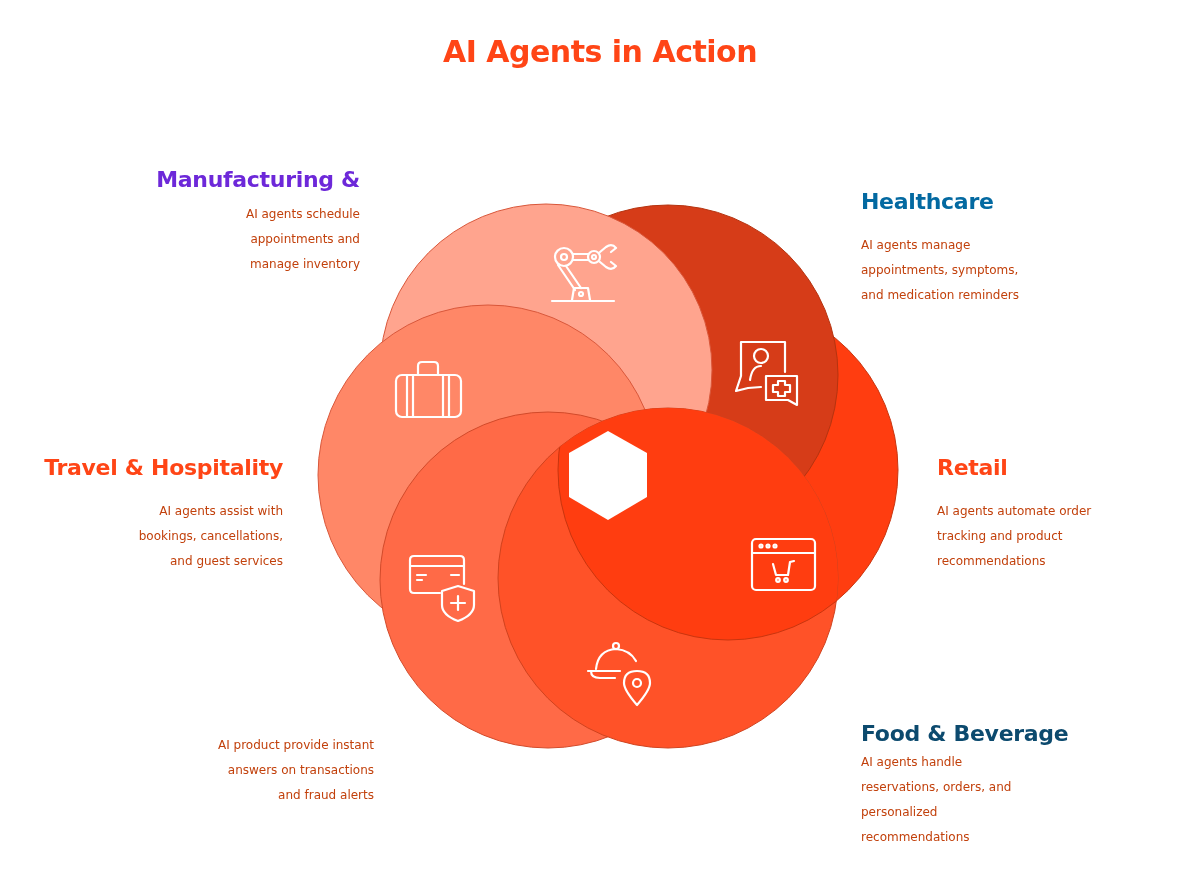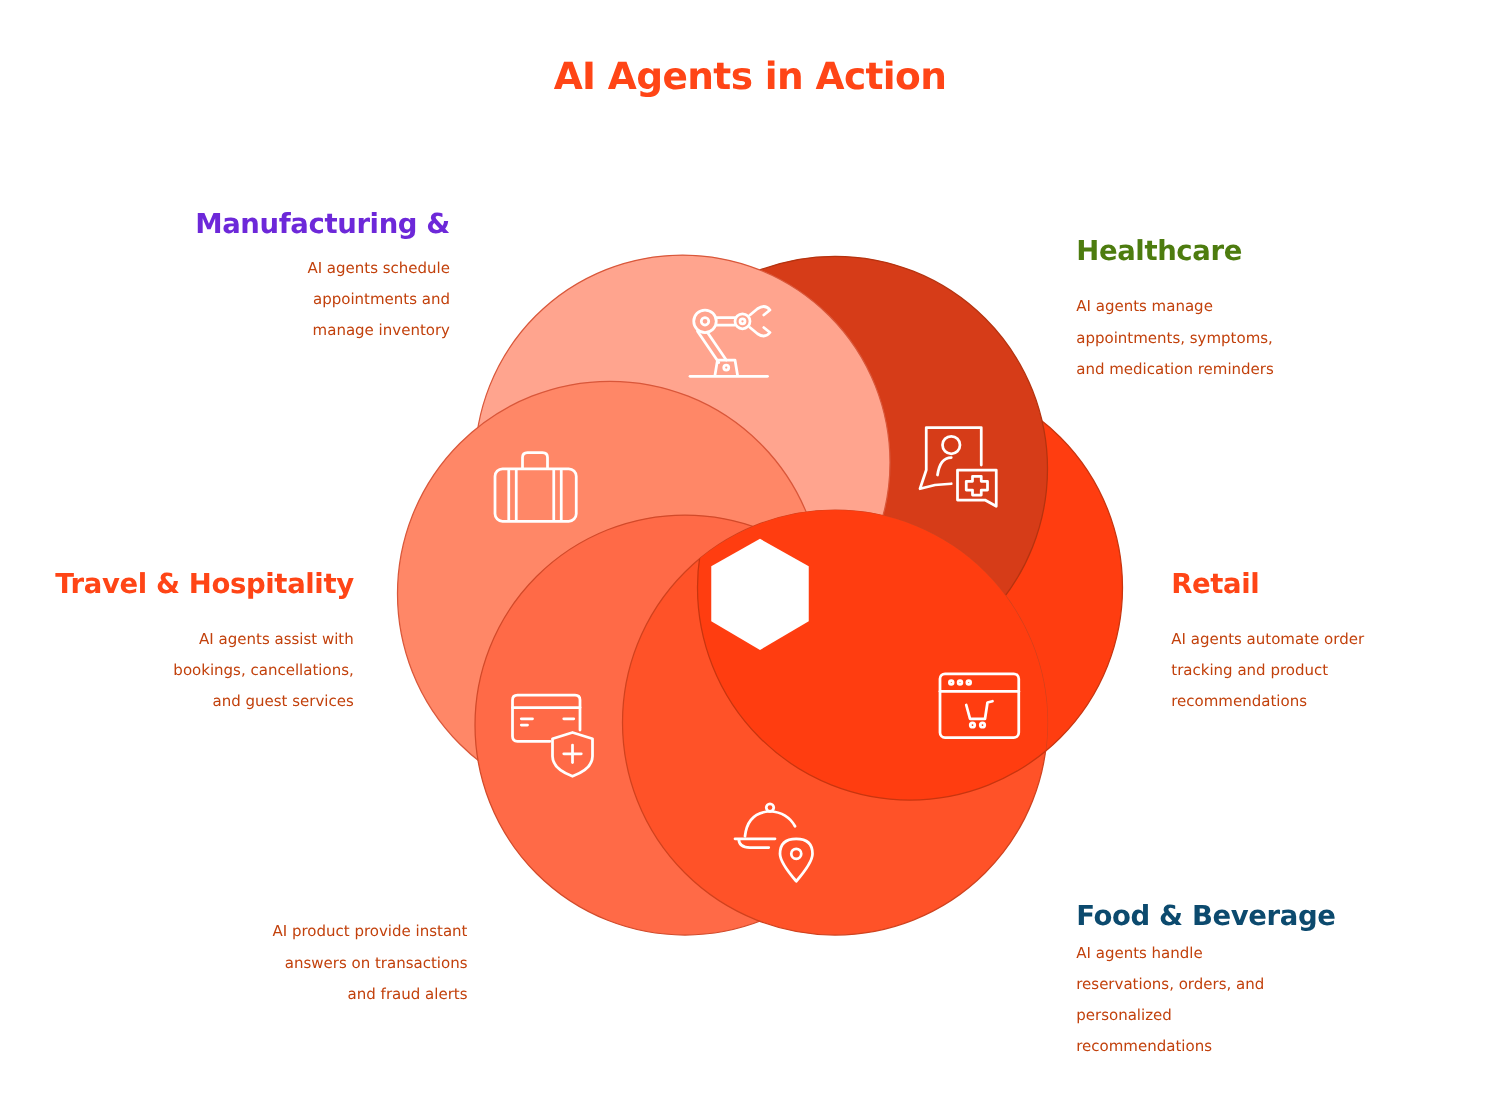--- a/index.html
+++ b/index.html
@@ -1,17 +1,17 @@
 <!DOCTYPE html>
 <html><head>
 <meta charset="utf-8">
 <style>
   html, body { margin:0; padding:0; background:#ffffff; }
   body { width:1200px; height:882px; position:relative; overflow:hidden; font-family:"Liberation Sans", sans-serif; }
-  .title { position:absolute; left:0; width:1200px; top:44px; text-align:center; font-family:"DejaVu Sans", sans-serif; font-weight:bold; font-size:30px; letter-spacing:-0.5px; }
+  .title { position:absolute; left:0; width:1200px; top:34px; text-align:center; font-family:"DejaVu Sans", sans-serif; font-weight:bold; font-size:30px; letter-spacing:-0.5px; }
   svg.diagram { position:absolute; left:0; top:0; }
   .block { position:absolute; width:320px; }
   .block .head { font-family:"DejaVu Sans", sans-serif; font-weight:bold; font-size:22px; line-height:32px; letter-spacing:-0.3px; }
   .block .desc { font-family:"DejaVu Sans", sans-serif; font-size:12px; line-height:25px; color:#c2410c; margin-top:6px; }
   .left { text-align:right; }
   .right { text-align:left; }
 </style>
 </head>
 <body>
 
@@ -104,21 +104,21 @@
     <div>Manufacturing &amp;</div>
   </div>
   <div class="desc">
     <div>AI agents schedule</div>
     <div>appointments and</div>
     <div>manage inventory</div>
   </div>
 </div>
 
 <div class="block right" style="left:861px; top:186px;">
-  <div class="head" style="color:#4d7c0f;">
+  <div class="head" style="color:#0369a1;">
     <div>Healthcare</div>
   </div>
   <div class="desc" style="margin-top:15px;">
     <div>AI agents manage</div>
     <div>appointments, symptoms,</div>
     <div>and medication reminders</div>
   </div>
 </div>
 
 <div class="block right" style="left:937px; top:452px;">

